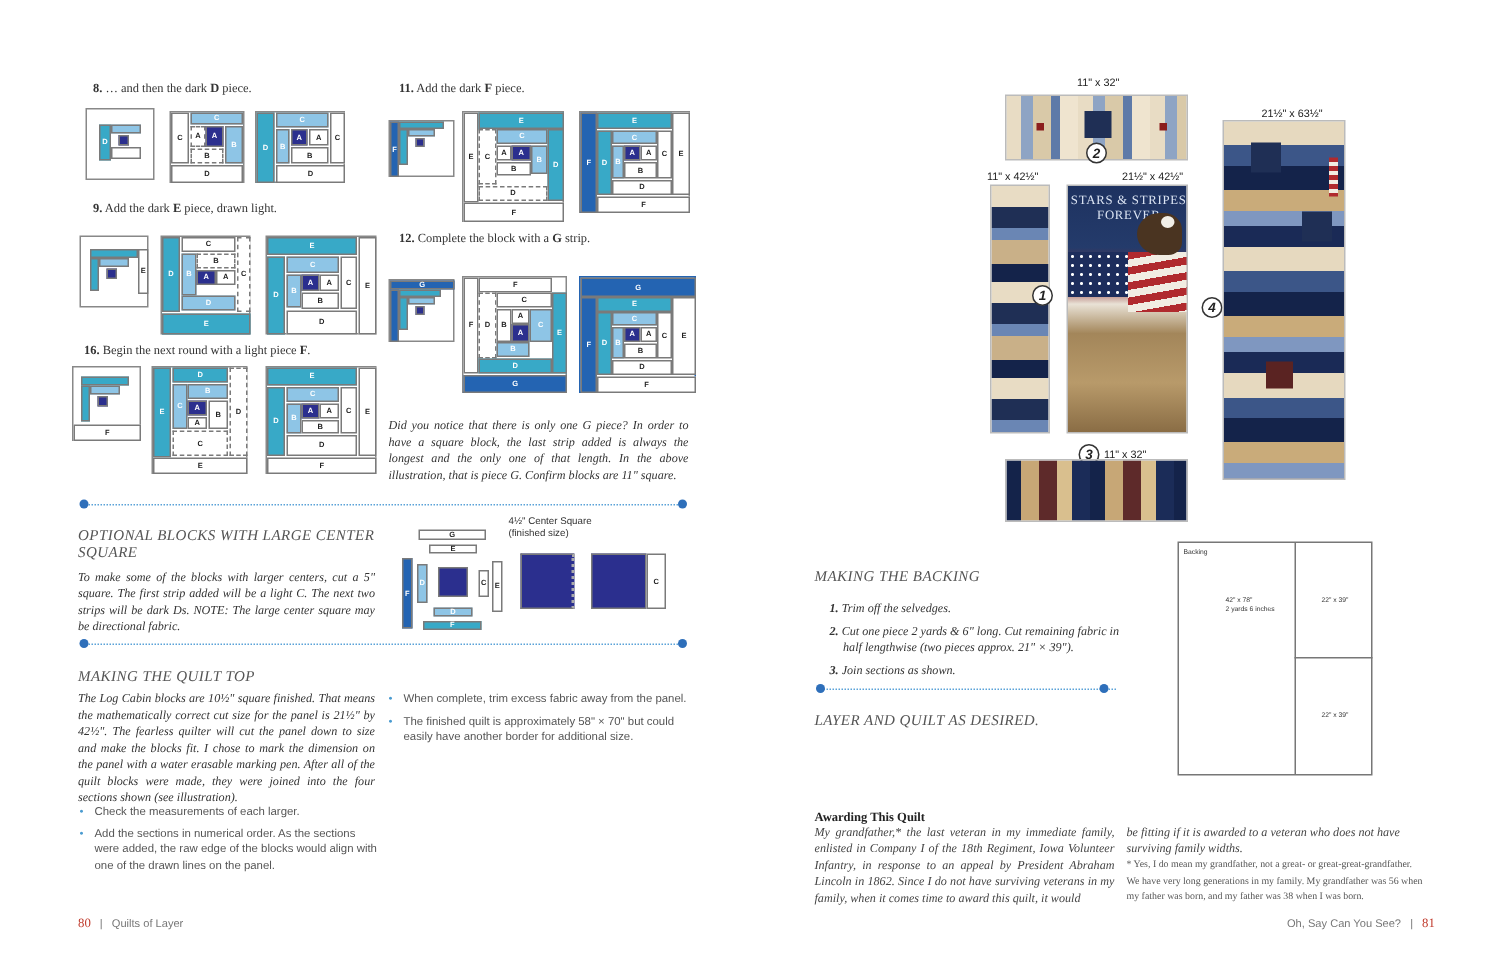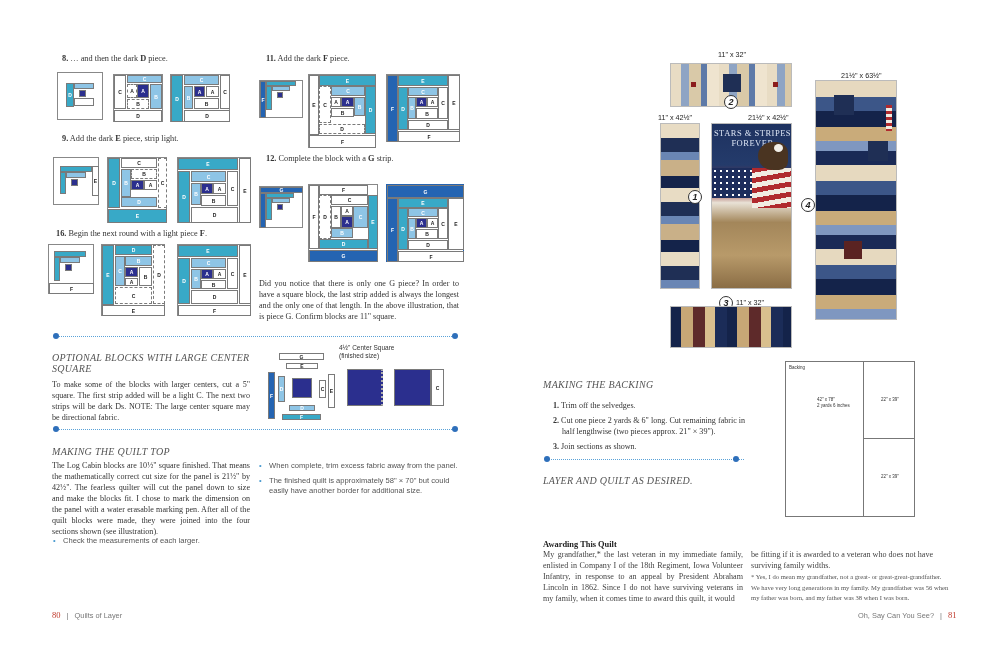--- a/index.html
+++ b/index.html
@@ -1,21 +1,21 @@
 <!DOCTYPE html>
 <html><head>
 <meta charset="utf-8">
 <style>
   * { box-sizing: border-box; margin: 0; padding: 0; }
   html, body { width: 1000px; height: 652px; background: #ffffff; overflow: hidden; }
   body { position: relative; font-family: "Liberation Serif", serif; color: #333; }
   .abs { position: absolute; }
   .step { font-size: 8.3px; color: #333; }
   .step b { font-weight: bold; }
-  .body-text { font-size: 8.1px; line-height: 11px; color: #333; text-align: justify; }
+  .body-text { font-size: 8.1px; line-height: 11px; color: #333; text-align: justify; font-style: italic; }
   .sans-list { font-family: "Liberation Sans", sans-serif; font-size: 7.6px; line-height: 10.6px; color: #555; }
   .sans-list li { list-style: none; position: relative; padding-left: 11px; margin-bottom: 4px; }
   .sans-list li::before { content: "•"; position: absolute; left: 1px; top: 0; color: #4a9bd0; }
   .section-head { font-family: "Liberation Serif", serif; font-style: italic; font-size: 10px; color: #555; letter-spacing: 0.3px; text-transform: uppercase; }
   .dotline { position: absolute; height: 0; border-top: 1px dotted #5aa2d8; }
   .dot { position: absolute; width: 6px; height: 6px; border-radius: 50%; background: #2e6fba; }
   .footer { font-family: "Liberation Sans", sans-serif; font-size: 7.4px; color: #777; }
   .footer .pg { font-family: "Liberation Serif", serif; color: #c0392b; font-size: 8.5px; }
 
   
@@ -72,21 +72,21 @@
     <div class="p lt" style="left:35px;top:11px;width:13px;height:11px;">A</div>
     <div class="p lt" style="left:23px;top:23px;width:25px;height:11px;">B</div>
     <div class="p lt" style="left:49px;top:0;width:10px;height:34px;">C</div>
     <div class="p lt" style="left:13px;top:35px;width:46px;height:12px;">D</div>
   </div>
 
   <div class="abs step" style="left:62px;top:134px;">
     <b>9.</b>
     <span>Add the dark</span>
     <b>E</b>
-    <span>piece, strip light.</span>
+    <span>piece, drawn light.</span>
   </div>
   <div class="blk" style="left:53px;top:157px;width:46px;height:48px;">
     <div class="p c-E" style="left:6px;top:8px;width:32px;height:6px;"></div>
     <div class="p c-D" style="left:6px;top:14px;width:6px;height:22px;"></div>
     <div class="p c-C" style="left:12px;top:14px;width:20px;height:6px;"></div>
     <div class="p c-A" style="left:17px;top:21px;width:7px;height:7px;"></div>
     <div class="p lt" style="left:38px;top:8px;width:7px;height:30px;">E</div>
   </div>
   <div class="blk" style="left:107px;top:157px;width:60px;height:66px;">
     <div class="p c-D" style="left:0;top:0;width:12px;height:50px;">D</div>
@@ -264,20 +264,21 @@
   </div>
 
   <div class="dotline" style="left:56px;top:429px;width:400px;"></div>
   <div class="dot" style="left:53px;top:426px;"></div>
   <div class="dot" style="left:452px;top:426px;"></div>
 
   <div class="abs section-head" style="left:52px;top:446px;">Making the Quilt Top</div>
   <div class="abs body-text" style="left:52px;top:460px;width:198px;">The Log Cabin blocks are 10½" square finished. That means the mathematically correct cut size for the panel is 21½" by 42½". The fearless quilter will cut the panel down to size and make the blocks fit. I chose to mark the dimension on the panel with a water erasable marking pen. After all of the quilt blocks were made, they were joined into the four sections shown (see illustration).</div>
   <ul class="abs sans-list" style="left:52px;top:536px;width:200px;">
     <li>Check the measurements of each larger.</li>
+    <li>Add the sections in numerical order. As the sections were added, the raw edge of the blocks would align with one of the drawn lines on the panel.</li>
   </ul>
   <ul class="abs sans-list" style="left:258px;top:461px;width:200px;">
     <li>When complete, trim excess fabric away from the panel.</li>
     <li>The finished quilt is approximately 58" × 70" but could easily have another border for additional size.</li>
   </ul>
 
   <div class="abs footer" style="left:52px;top:610px;">
     <span class="pg">80</span>
     <span style="margin:0 4px;">|</span>
     <span>Quilts of Layer</span>

